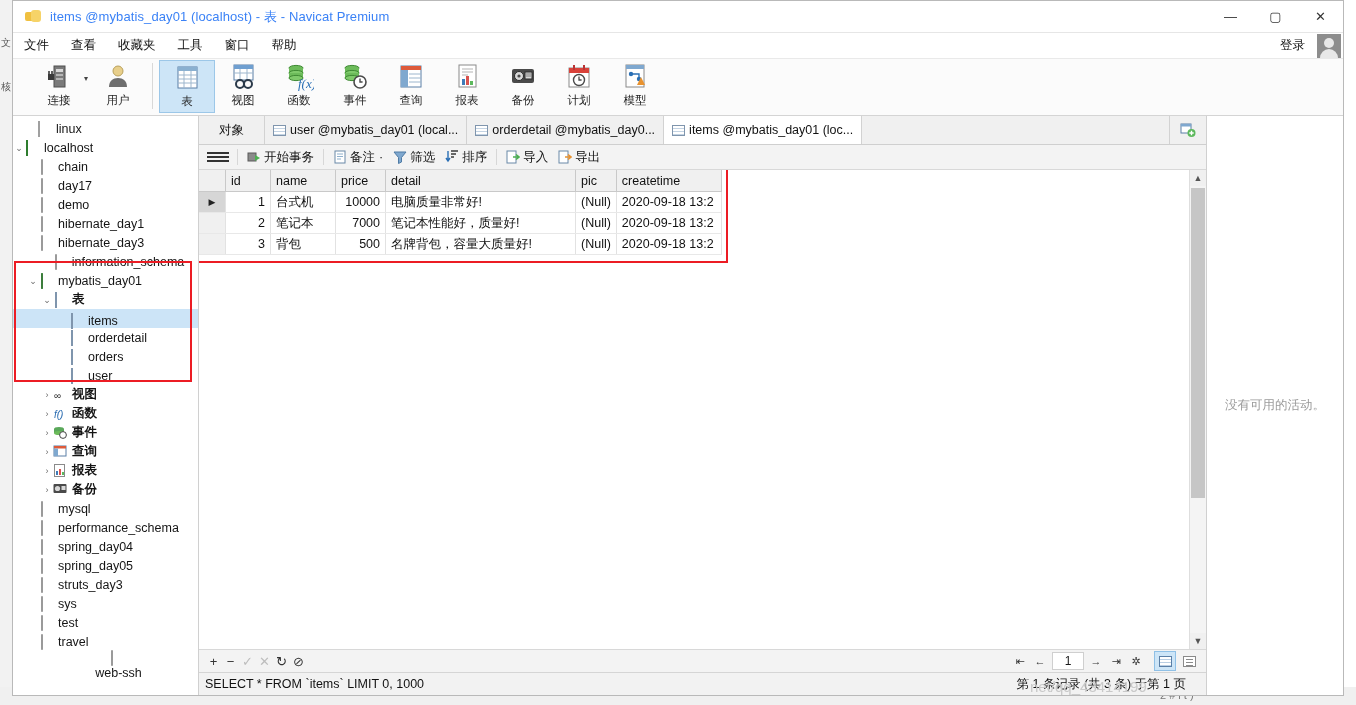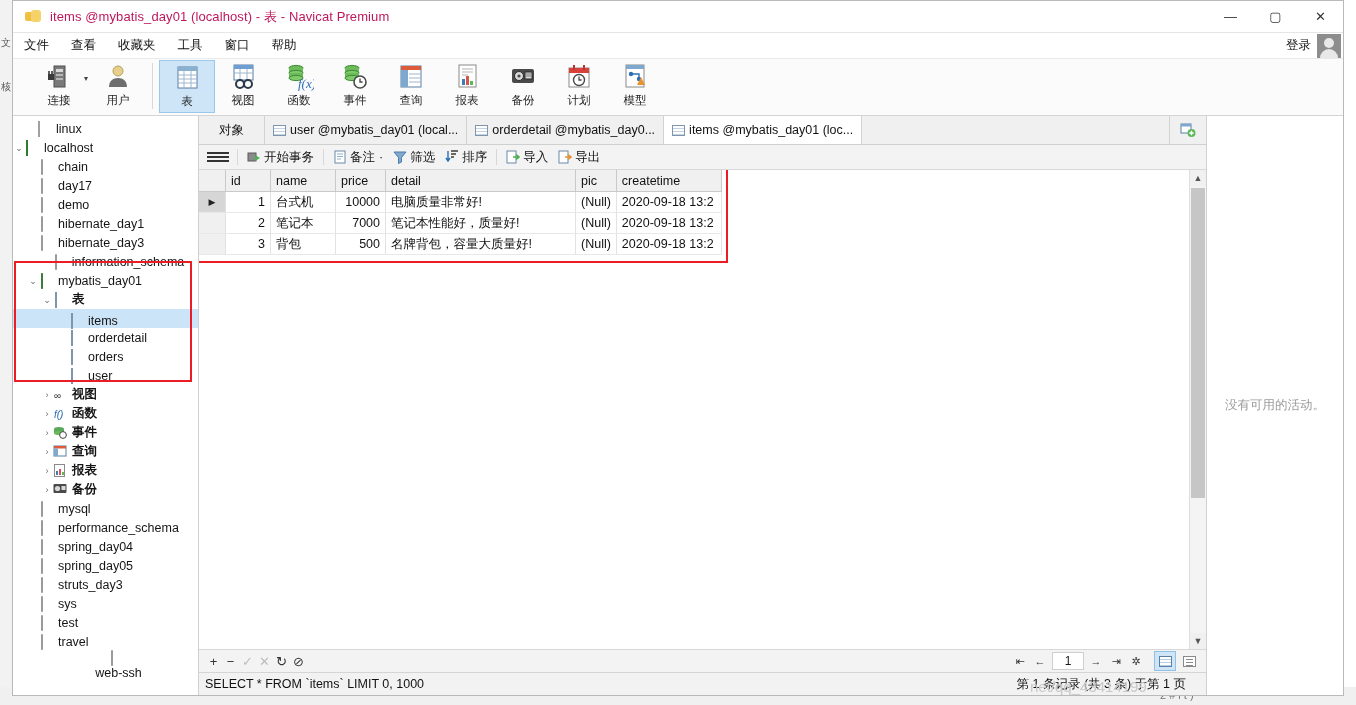--- a/index.html
+++ b/index.html
@@ -19,29 +19,29 @@
 
   
   #app{position:absolute;left:12px;top:0;width:1332px;height:696px;background:#ffffff;
        border:1px solid #b9b9b9;box-sizing:border-box;display:flex;flex-direction:column;}
 
   
   .titlebar{height:31px;flex:0 0 31px;display:flex;align-items:center;background:#ffffff;border-bottom:1px solid #e6e6e6;}
   .title-icon{width:17px;height:17px;margin-left:12px;margin-right:8px;position:relative;}
   .title-icon .c1{position:absolute;left:0;top:4px;width:10px;height:9px;background:#f0c040;border-radius:2px 0 0 2px;}
   .title-icon .c2{position:absolute;left:6px;top:2px;width:10px;height:12px;background:#f6d368;border-radius:3px;}
-  .title-text{font-size:13px;color:#be185d;letter-spacing:.1px;}
+  .title-text{font-size:13px;color:#3b82f6;letter-spacing:.1px;}
   .winbtns{margin-left:auto;display:flex;height:31px;}
   .winbtn{width:45px;height:31px;display:flex;align-items:center;justify-content:center;font-size:13px;color:#333;}
 
   
   .menubar{height:25px;flex:0 0 25px;display:flex;align-items:center;background:#ffffff;border-bottom:1px solid #e9e9e9;position:relative;}
   .menuitem{padding:0 11px;font-size:12.5px;color:#111;line-height:25px;}
   .login-area{margin-left:auto;display:flex;align-items:center;height:25px;}
-  .login-link{font-size:12.5px;color:#111;margin-right:6px;}
+  .login-link{font-size:12.5px;color:#111;margin-right:12px;}
   .avatar{width:24px;height:24px;background:#8d8d8d;position:relative;overflow:hidden;margin-right:2px;}
   .avatar .head{position:absolute;left:7px;top:4px;width:10px;height:10px;border-radius:50%;background:#e8e8e8;}
   .avatar .body{position:absolute;left:3px;top:15px;width:18px;height:12px;border-radius:9px 9px 0 0;background:#e8e8e8;}
 
   
   .ribbon{height:55px;flex:0 0 55px;display:flex;align-items:flex-start;background:#fbfbfb;border-bottom:1px solid #d4d4d4;padding-top:1px;}
   .rbtn{width:56px;height:53px;display:flex;flex-direction:column;align-items:center;justify-content:flex-start;padding-top:3px;box-sizing:border-box;}
   .rbtn .lbl{font-size:11.5px;color:#222;margin-top:2px;}
   .rbtn.active{background:#cde5f7;border:1px solid #9cc7e8;box-sizing:border-box;}
   .ico{width:30px;height:28px;position:relative;}

